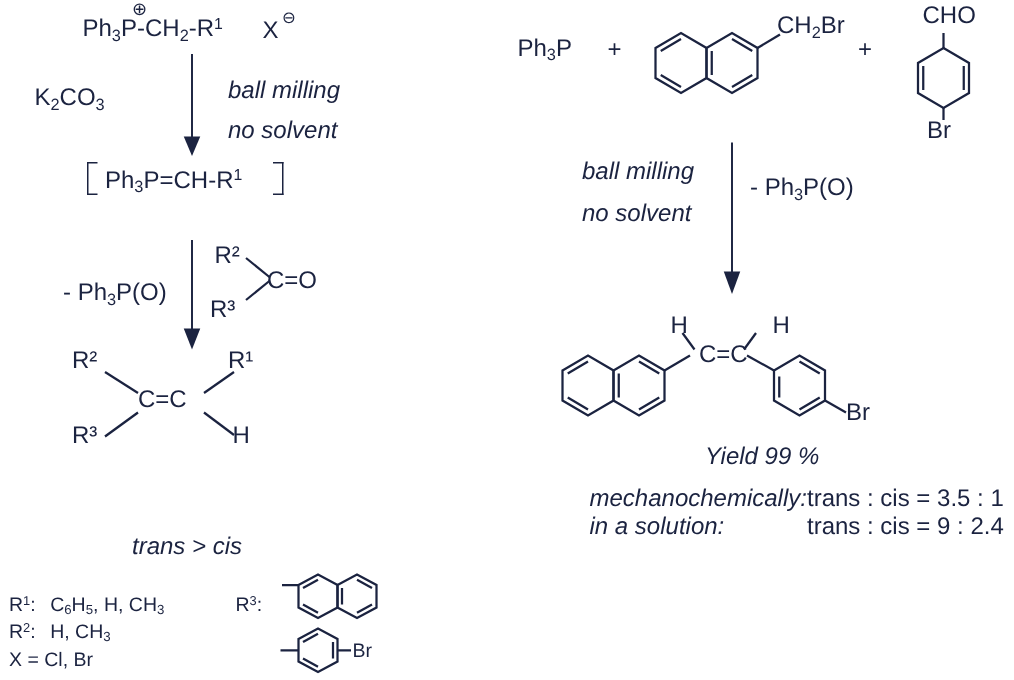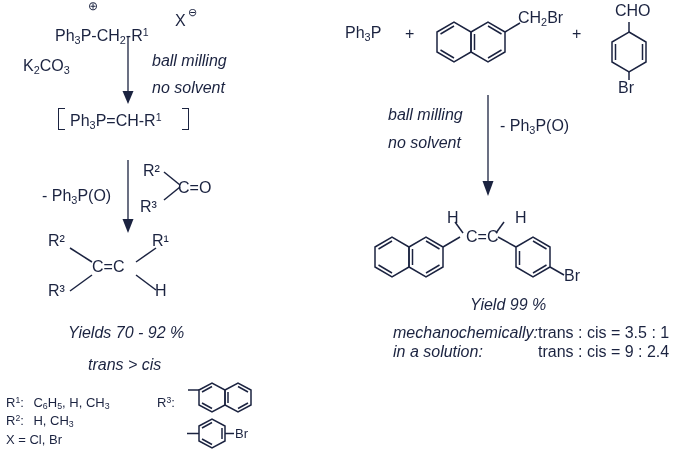--- a/index.html
+++ b/index.html
@@ -45,21 +45,21 @@
   svg { display: block; overflow: visible; }
   .bond { stroke: #1b2340; stroke-width: 1.5; fill: none; }
   .arrowline { stroke: #1b2340; stroke-width: 1.3; fill: none; }
   .arrowhead { fill: #1b2340; }
 </style>
 </head>
 <body>
 
 <div id="scheme">
 
-  <div class="abs txt big" style="left:55px; top:12px;margin-top:16px;">
+  <div class="abs txt big" style="left:55px; top:12px;">
     <span>Ph<sub>3</sub>P-CH<sub>2</sub>-R<sup>1</sup></span>
   </div>
   <div class="abs txt charge" style="left:88px; top:0px; font-size:12px;">⊕</div>
 
   <div class="abs txt big" style="left:175px; top:13px;">
     <span>X</span>
   </div>
   <div class="abs txt" style="left:188px; top:7px; font-size:11px;">⊖</div>
 
   <svg class="abs" style="left:120px; top:36px;" width="20" height="68">
@@ -106,21 +106,20 @@
   <div class="abs txt big" style="left:152px; top:233px;">R¹</div>
   <div class="abs txt big" style="left:155px; top:283px;">H</div>
   <div class="abs txt big" style="left:92px; top:259px;">C=C</div>
   <svg class="abs" style="left:64px; top:243px;" width="100" height="56">
     <line class="bond" x1="6" y1="5" x2="28" y2="19"></line>
     <line class="bond" x1="6" y1="48" x2="28" y2="32"></line>
     <line class="bond" x1="72" y1="19" x2="92" y2="5"></line>
     <line class="bond" x1="72" y1="32" x2="92" y2="47"></line>
   </svg>
 
-  <div class="abs txt it" style="left:68px; top:325px;">Yields 70 - 92 %</div>
   <div class="abs txt it" style="left:88px; top:357px;">trans &gt; cis</div>
 
   <div class="abs txt sm" style="left:6px; top:396px;">
     <span>R<sup>1</sup>:</span>
     <span style="margin-left:6px;">C<sub>6</sub>H<sub>5</sub>, H, CH<sub>3</sub></span>
   </div>
   <div class="abs txt sm" style="left:6px; top:414px;">
     <span>R<sup>2</sup>:</span>
     <span style="margin-left:6px;">H, CH<sub>3</sub></span>
   </div>

